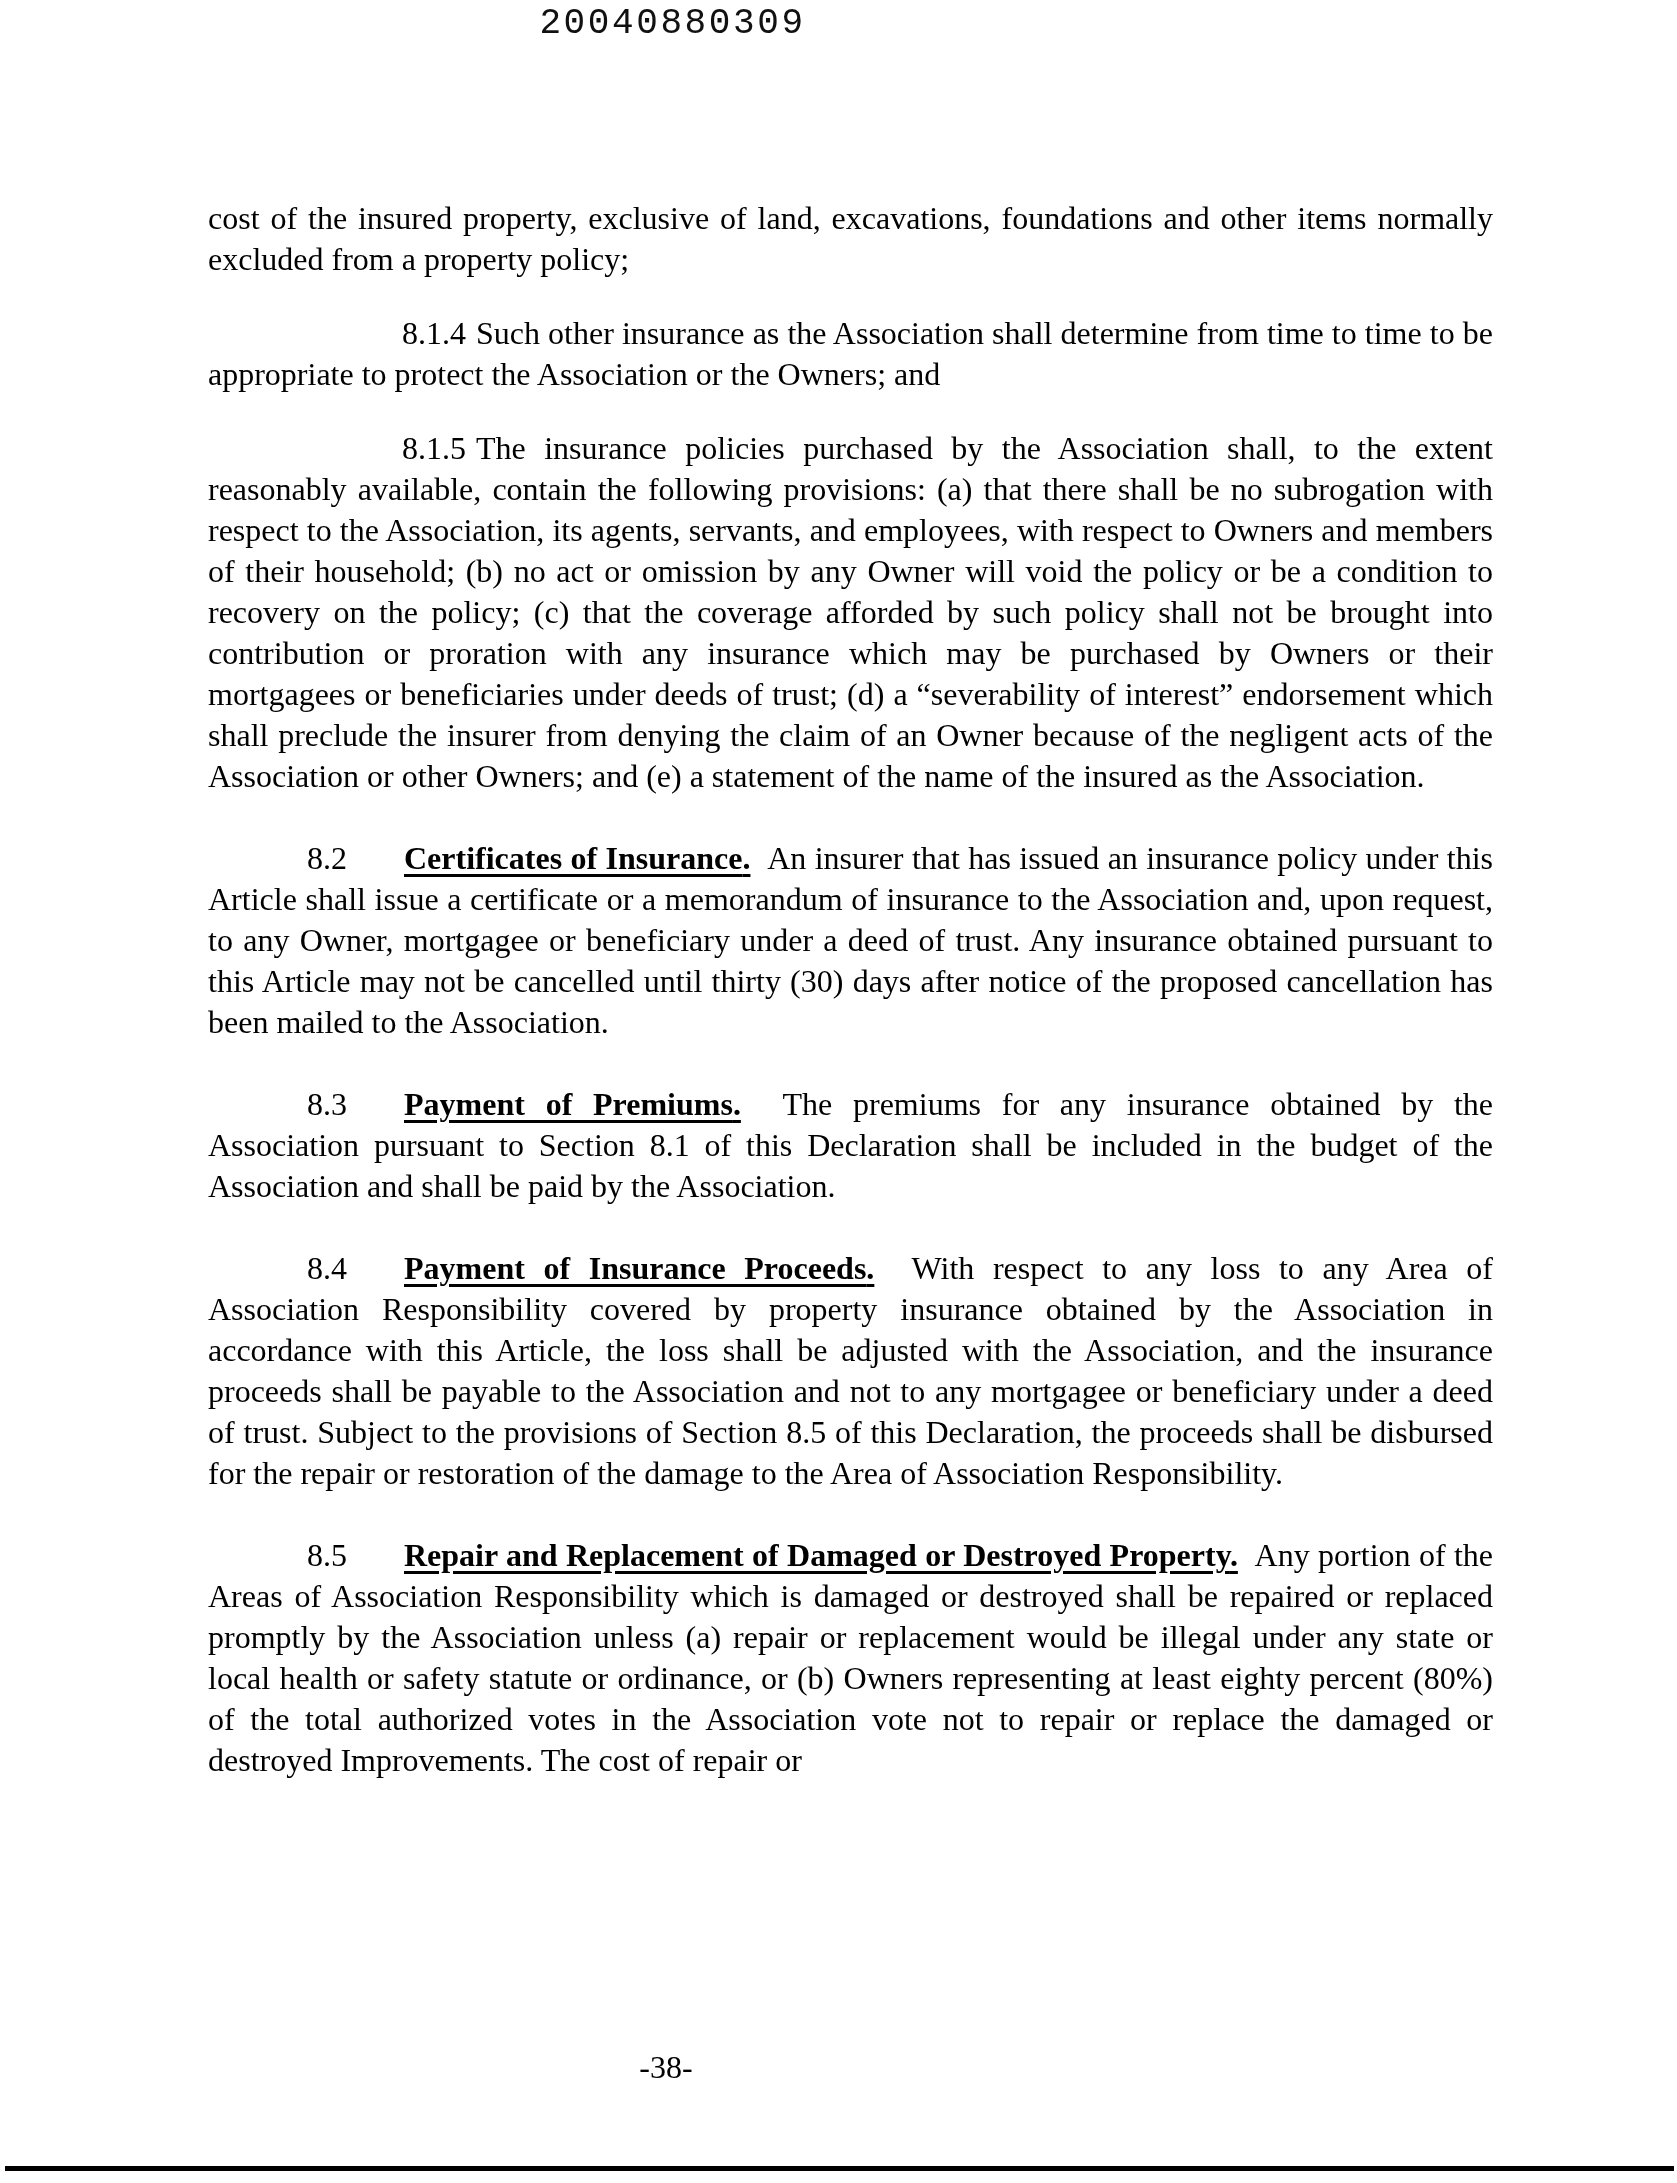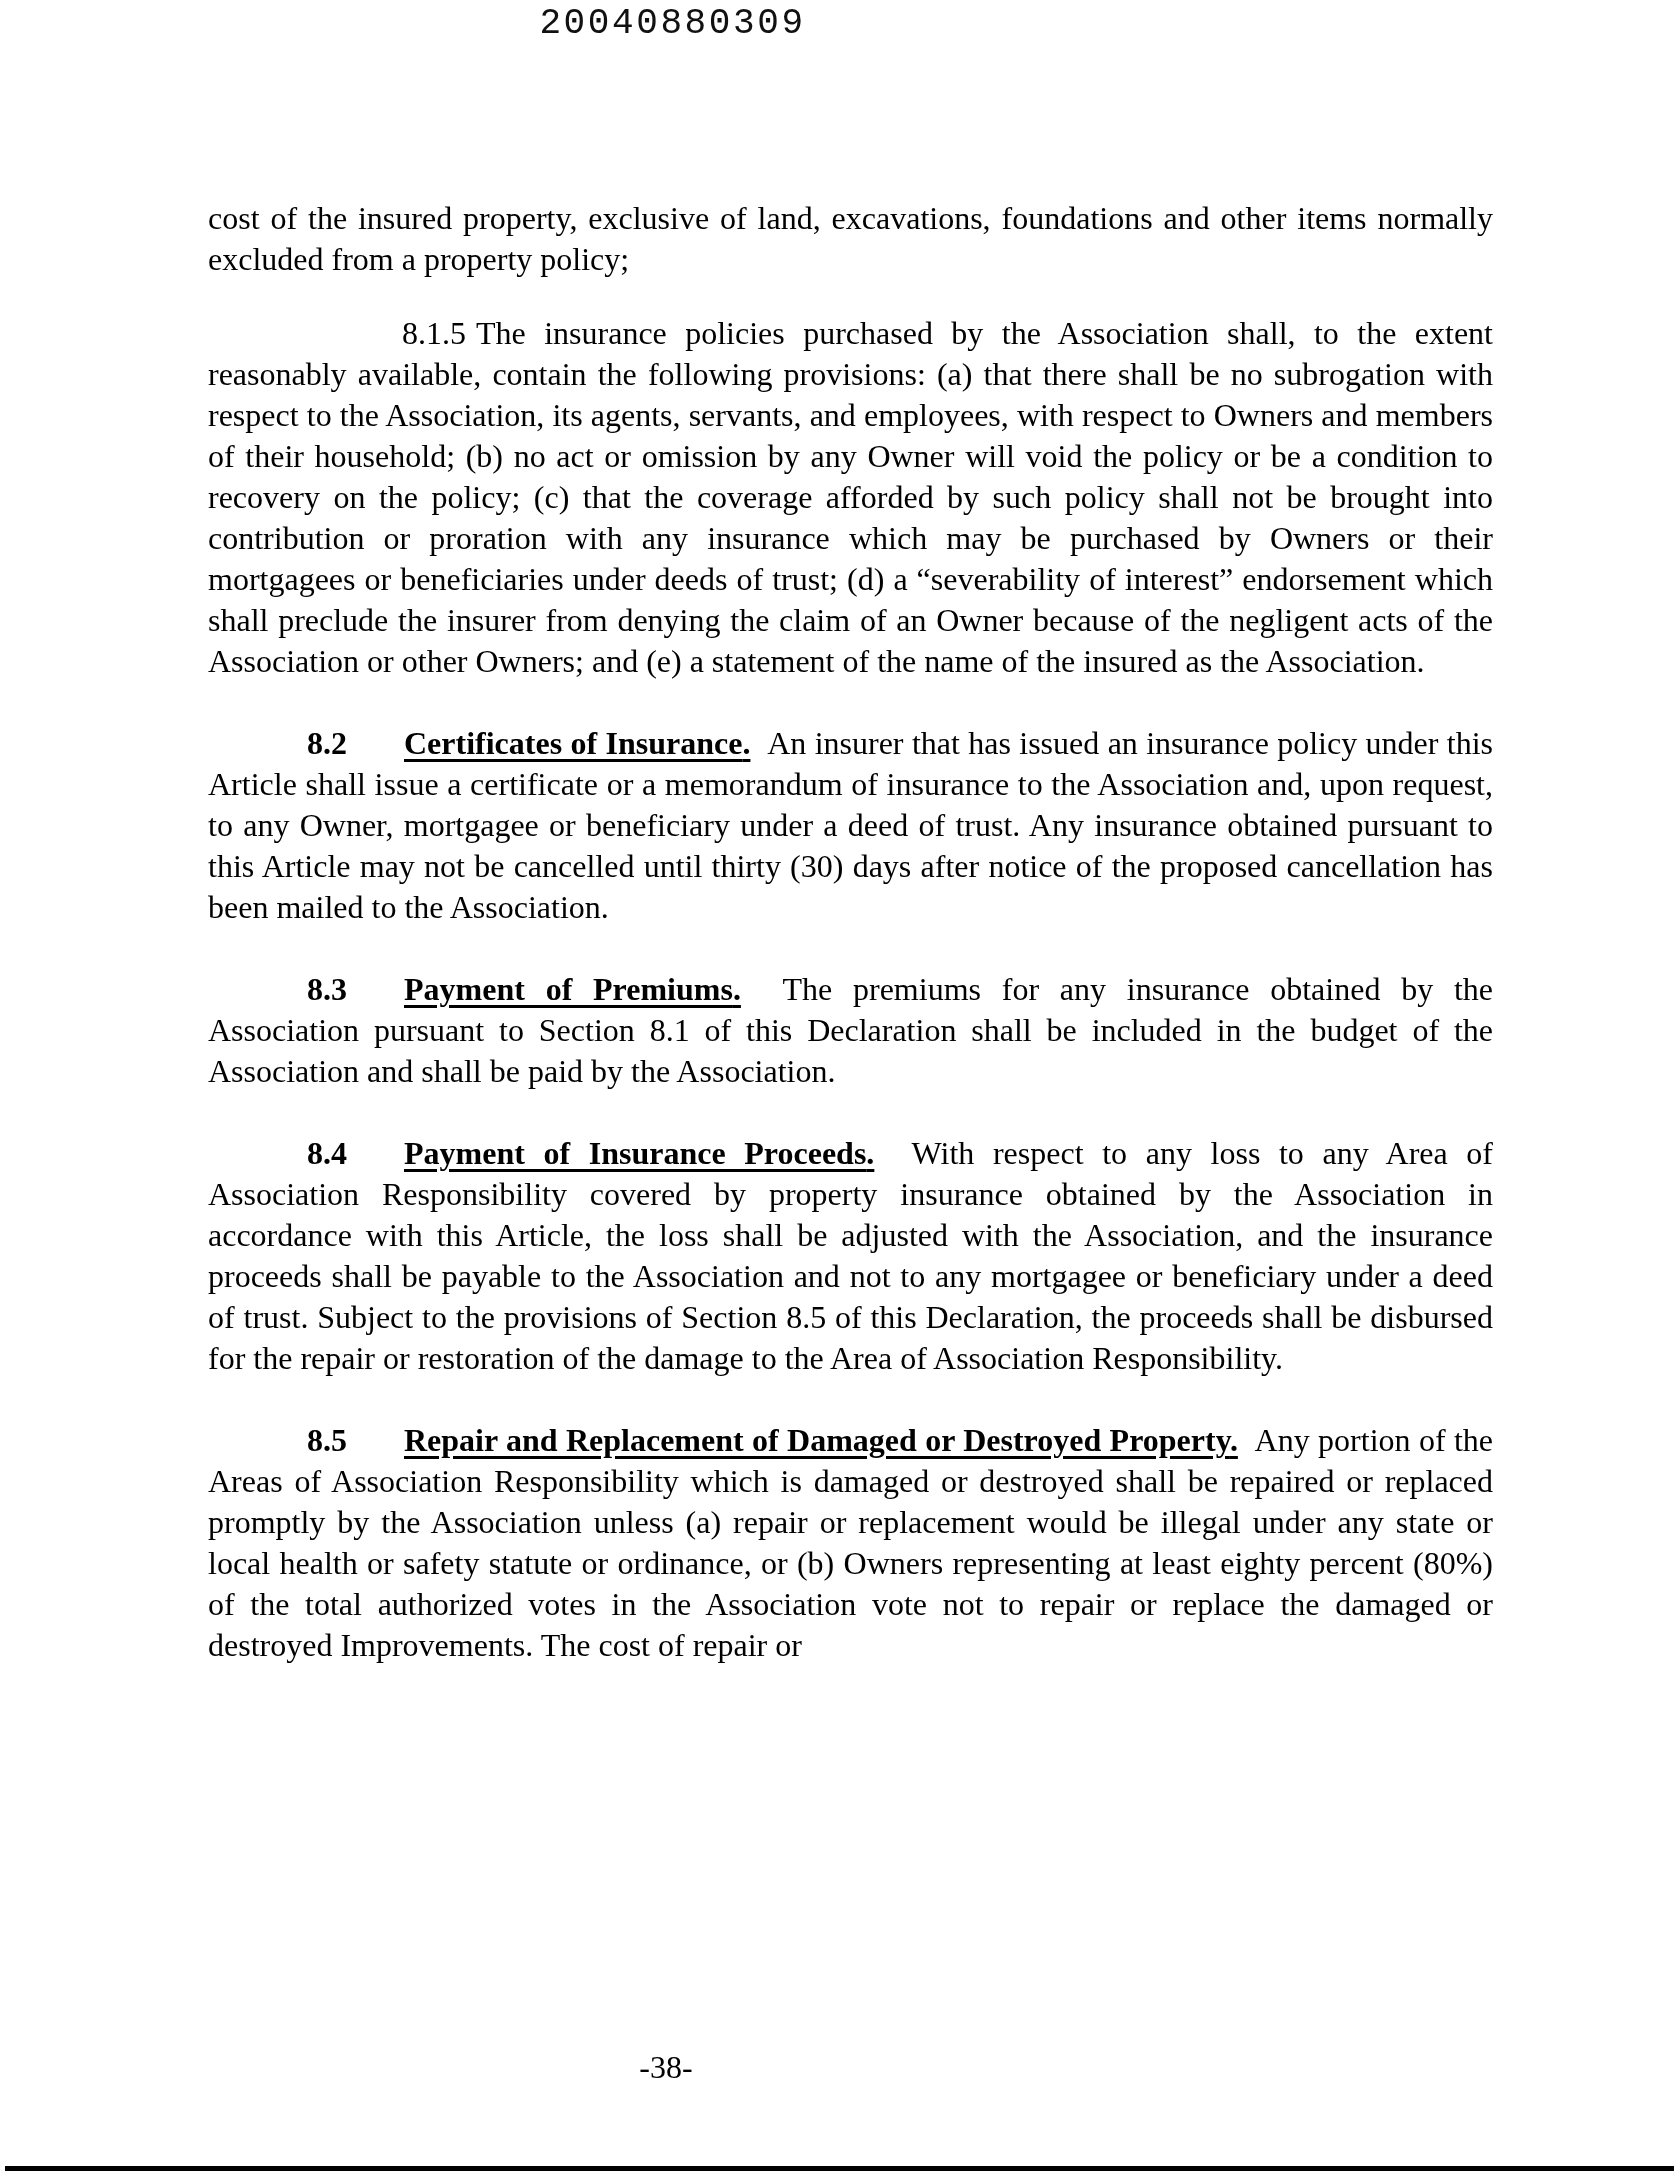--- a/index.html
+++ b/index.html
@@ -41,21 +41,21 @@
     .para.cont {
       margin-bottom: 33px;
     }
     .indent-sub {
       text-indent: 194px;
     }
     .indent-sec {
       text-indent: 99px;
     }
     .sec-num {
-      font-weight: bold;
+      font-weight: normal;
       display: inline-block;
       text-indent: 0;
       width: 97px;
     }
     .sec-title {
       font-weight: bold;
       text-decoration: underline;
       text-decoration-thickness: 3.3px;
       text-underline-offset: 4.6px;
     }
@@ -84,20 +84,23 @@
 </head>
 <body>
 
 <div class="doc-number">20040880309</div>
 
 <div class="page-body">
 
   <p class="para cont">cost of the insured property, exclusive of land, excavations, foundations and other items normally excluded from a property policy;</p>
 
 
+  <p class="para cont indent-sub">
+    <span class="sub-num">8.1.4</span><span>Such other insurance as the Association shall determine from time to time to be appropriate to protect the Association or the Owners; and</span>
+  </p>
 
   <p class="para indent-sub">
     <span class="sub-num">8.1.5</span><span>The insurance policies purchased by the Association shall, to the extent reasonably available, contain the following provisions:  (a) that there shall be no subrogation with respect to the Association, its agents, servants, and employees, with respect to Owners and members of their household; (b) no act or omission by any Owner will void the policy or be a condition to recovery on the policy; (c) that the coverage afforded by such policy shall not be brought into contribution or proration with any insurance which may be purchased by Owners or their mortgagees or beneficiaries under deeds of trust; (d) a “severability of interest” endorsement which shall preclude the insurer from denying the claim of an Owner because of the negligent acts of the Association or other Owners; and (e) a statement of the name of the insured as the Association.</span>
   </p>
 
   <p class="para indent-sec">
     <span class="sec-num">8.2</span><span class="sec-title"><span>Certificates of Insurance</span><span>.</span></span>&nbsp;&nbsp;<span>An insurer that has issued an insurance policy under this Article shall issue a certificate or a memorandum of insurance to the Association and, upon request, to any Owner, mortgagee or beneficiary under a deed of trust.  Any insurance obtained pursuant to this Article may not be cancelled until thirty (30) days after notice of the proposed cancellation has been mailed to the Association.</span>
   </p>
 
   <p class="para indent-sec">

